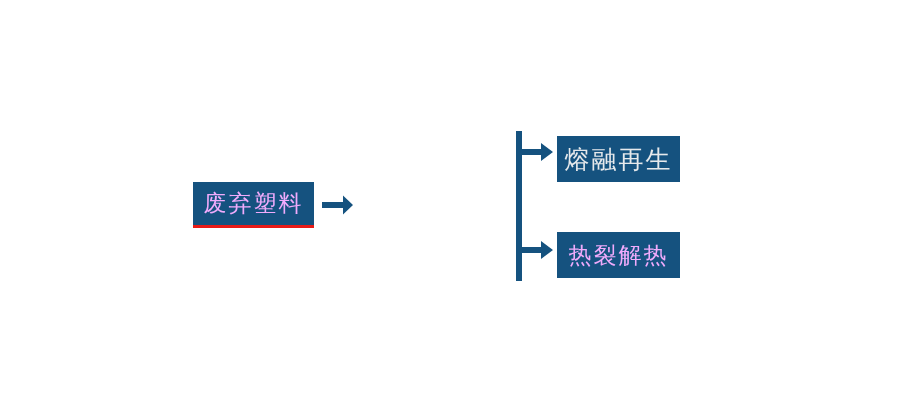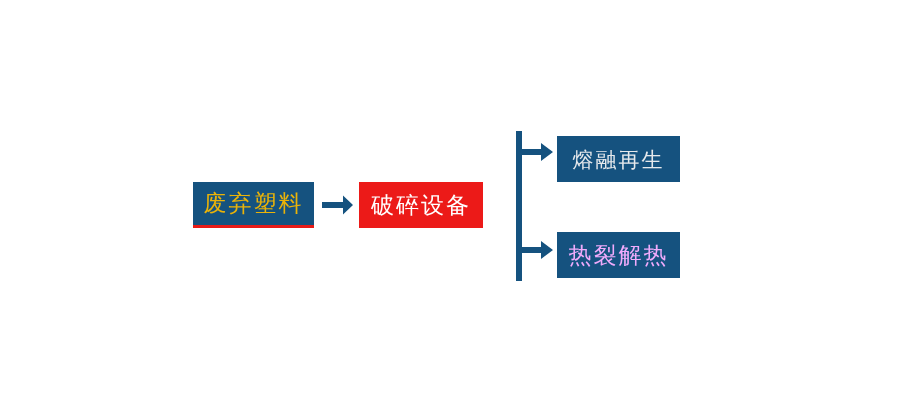--- a/index.html
+++ b/index.html
@@ -31,21 +31,21 @@
     line-height: 1;
   }
 
   
   #node-waste-plastic {
     left: 193px;
     top: 182px;
     width: 121px;
     height: 46px;
     background: #15527F;
-    color: #eab308;
+    color: #f0abfc;
     font-size: 23px;
     border-bottom: 3px solid #E81B17;
   }
 
   
   #node-crushing-equipment {
     left: 359px;
     top: 182px;
     width: 124px;
     height: 46px;
@@ -55,21 +55,21 @@
   }
 
   
   #node-melt-regeneration {
     left: 557px;
     top: 136px;
     width: 123px;
     height: 46px;
     background: #15527F;
     color: #E6E9EC;
-    font-size: 21px;
+    font-size: 25px;
   }
   #node-pyrolysis-heat {
     left: 557px;
     top: 232px;
     width: 123px;
     height: 46px;
     background: #15527F;
     color: #f0abfc;
     font-size: 23px;
   }
@@ -99,23 +99,20 @@
   <div class="node" id="node-waste-plastic">
     <span class="node-label">废弃塑料</span>
   </div>
 
   <div class="connector" id="connector-main-arrow">
     <svg width="32" height="28" viewBox="0 0 32 28">
       <path d="M0 11 H21 V4.5 L31 14 L21 23.5 V17 H0 Z" fill="#15527F"></path>
     </svg>
   </div>
 
-  <div class="node" id="node-crushing-equipment">
-    <span class="node-label">破碎设备</span>
-  </div>
 
   <div class="connector" id="connector-branch">
     <svg width="52" height="160" viewBox="0 0 52 160">
 
       <rect x="8" y="5" width="6" height="150" fill="#15527F"></rect>
 
       <path d="M14 23 H33 V17 L45 26 L33 35 V29 H14 Z" fill="#15527F"></path>
 
       <path d="M14 121 H33 V115 L45 124 L33 133 V127 H14 Z" fill="#15527F"></path>
     </svg>

